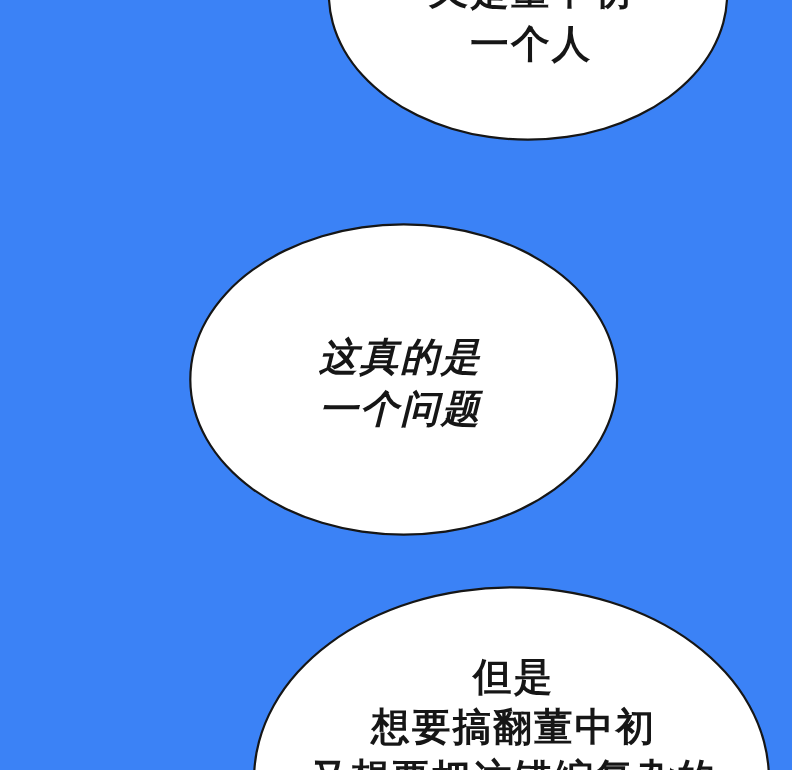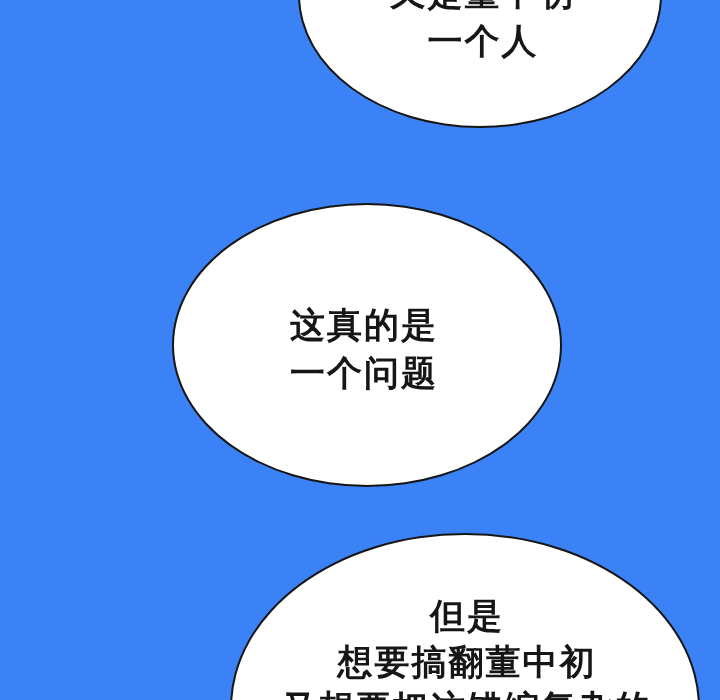--- a/index.html
+++ b/index.html
@@ -52,20 +52,21 @@
   }
   #text-top {
     left: 283px;
     top: -31px;
     width: 400px;
   }
   #text-middle {
     left: 164px;
     top: 301px;
     width: 400px;
+    font-style: italic;
   }
   #text-bottom {
     left: 217px;
     top: 593px;
     width: 500px;
     line-height: 46px;
   }
 </style>
 </head>
 <body>

